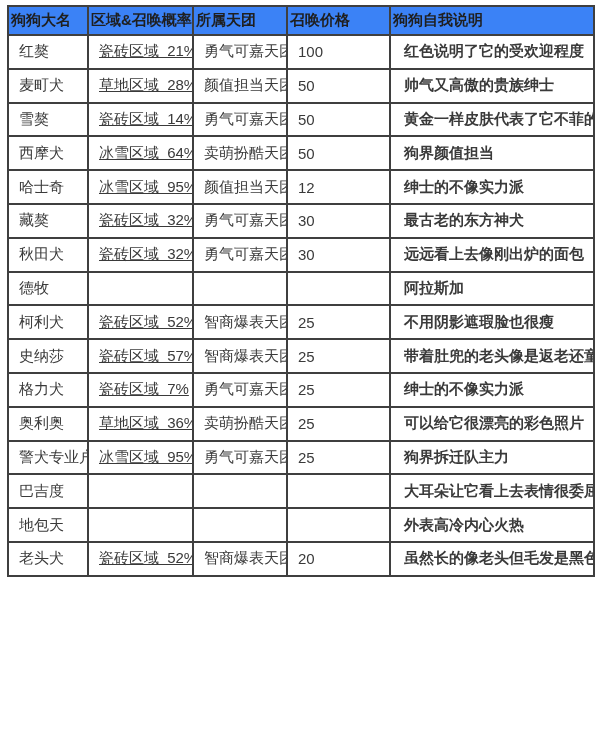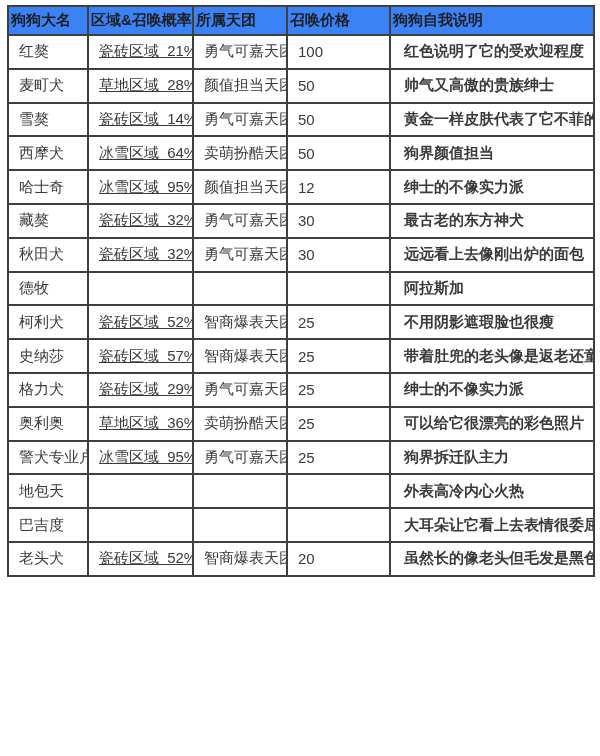--- a/index.html
+++ b/index.html
@@ -132,52 +132,52 @@
       </tr>
       <tr>
         <td>史纳莎</td>
         <td class="region">瓷砖区域 57%</td>
         <td>智商爆表天团</td>
         <td>25</td>
         <td class="desc">带着肚兜的老头像是返老还童</td>
       </tr>
       <tr>
         <td>格力犬</td>
-        <td class="region">瓷砖区域 29%</td>
+        <td class="region">瓷砖区域 7%</td>
         <td>勇气可嘉天团</td>
         <td>25</td>
         <td class="desc">绅士的不像实力派</td>
       </tr>
       <tr>
         <td>奥利奥</td>
         <td class="region">草地区域 36%</td>
         <td>卖萌扮酷天团</td>
         <td>25</td>
         <td class="desc">可以给它很漂亮的彩色照片</td>
       </tr>
       <tr>
         <td>警犬专业户</td>
         <td class="region">冰雪区域 95%</td>
         <td>勇气可嘉天团</td>
         <td>25</td>
         <td class="desc">狗界拆迁队主力</td>
       </tr>
       <tr>
+        <td>巴吉度</td>
+        <td class="region"></td>
+        <td></td>
+        <td></td>
+        <td class="desc">大耳朵让它看上去表情很委屈</td>
+      </tr>
+      <tr>
         <td>地包天</td>
         <td class="region"></td>
         <td></td>
         <td></td>
         <td class="desc">外表高冷内心火热</td>
-      </tr>
-      <tr>
-        <td>巴吉度</td>
-        <td class="region"></td>
-        <td></td>
-        <td></td>
-        <td class="desc">大耳朵让它看上去表情很委屈</td>
       </tr>
       <tr>
         <td>老头犬</td>
         <td class="region">瓷砖区域 52%</td>
         <td>智商爆表天团</td>
         <td>20</td>
         <td class="desc">虽然长的像老头但毛发是黑色的</td>
       </tr>
     </tbody>
   </table>

